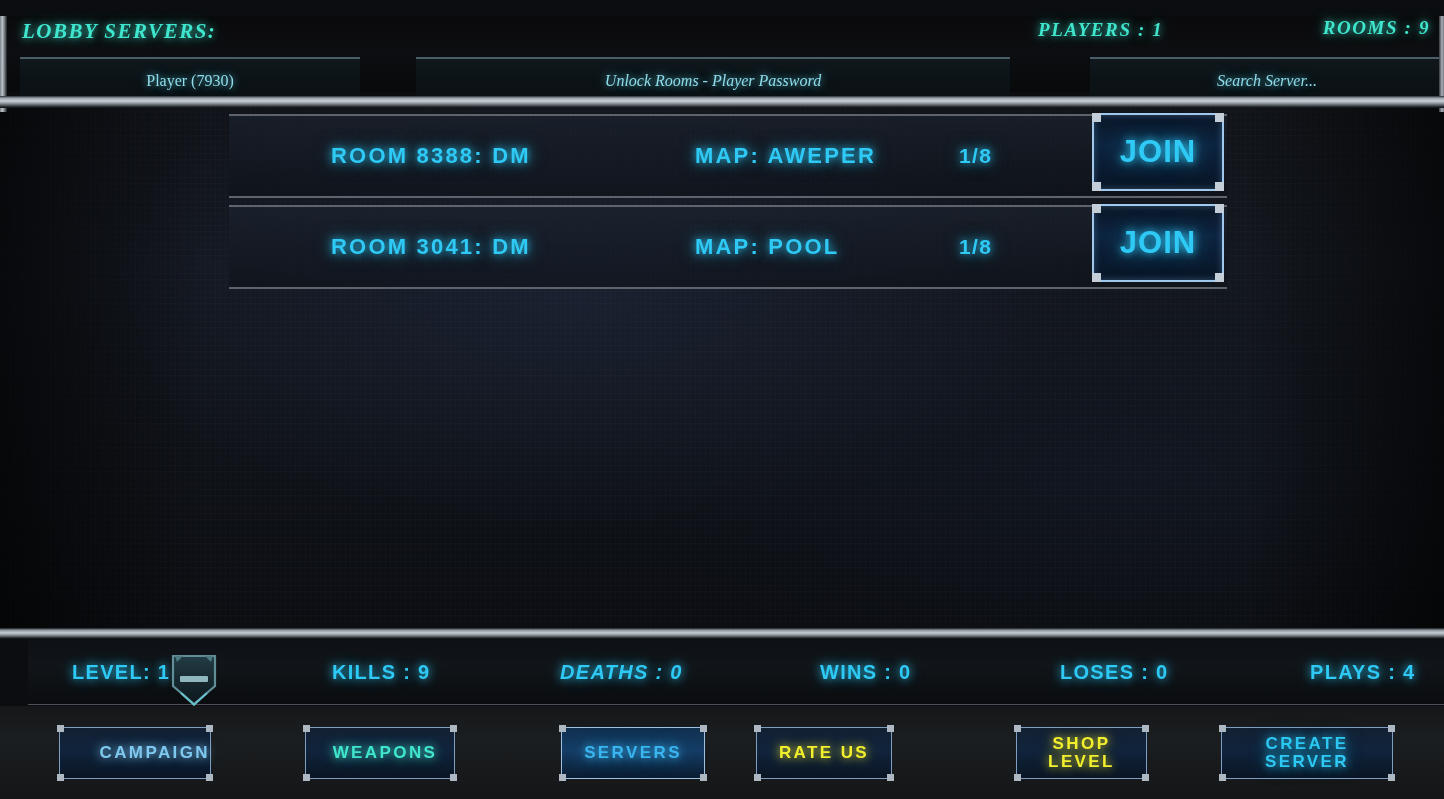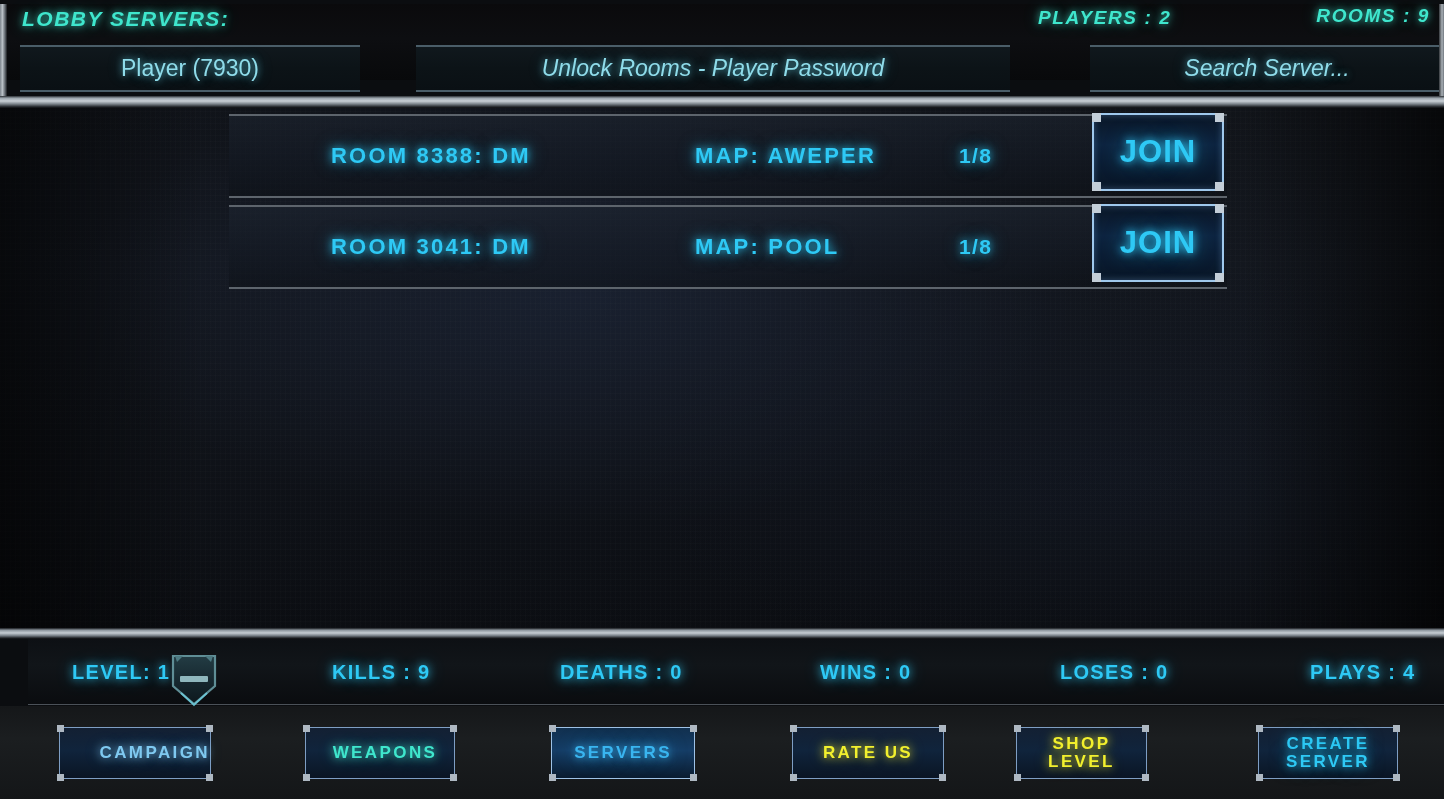--- a/index.html
+++ b/index.html
@@ -17,26 +17,27 @@
     position: relative;
     width: 1444px;
     height: 799px;
     background: #0b0d10;
     overflow: hidden;
   }
 
   
   .header {
     position: absolute;
-    left: 0; top: 4px;
+    left: 0; top: 16px;
     width: 1444px;
     height: 76px;
     background:
       linear-gradient(180deg, #0a0a0c 0%, #0d0e11 45%, #08090b 100%);
     z-index: 5;
+    font-family: Liberation Serif, serif;
   }
   
   .header::before {
     content: "";
     position: absolute;
     left: 0; top: 0;
     width: 7px; height: 96px;
     background: linear-gradient(90deg, #7c848c 0%, #b9c0c6 35%, #5b6168 75%, #1a1c1f 100%);
   }
   .header::after {
@@ -96,21 +97,21 @@
     height: 47px;
     background: linear-gradient(180deg, #10181d 0%, #0c1317 50%, #0a1014 100%);
     border-top: 2px solid #4a5d68;
     border-bottom: 2px solid #4a5d68;
     display: flex;
     align-items: center;
     justify-content: center;
     overflow: hidden;
   }
   .hfield span {
-    font-size: 23px;
+    font-size: 16px;
     color: #8fdcea;
     text-shadow: 0 0 7px rgba(110,220,240,0.7), 0 0 15px rgba(80,200,230,0.35);
     white-space: nowrap;
   }
   .hfield.italic span { font-style: italic; }
 
   #field-player   { left: 20px;  width: 340px; }
   #field-password { left: 416px; width: 594px; }
   #field-search   { left: 1090px; width: 354px; border-right: none; }
 
@@ -259,21 +260,21 @@
     transform: translateY(-50%);
     font-size: 20px;
     font-weight: bold;
     letter-spacing: 1.3px;
     color: #2ec9f5;
     text-shadow: 0 0 8px rgba(46,201,245,0.85), 0 0 17px rgba(46,201,245,0.45);
     white-space: nowrap;
   }
   #stat-level  { left: 44px; }
   #stat-kills  { left: 304px; }
-  #stat-deaths { left: 532px; }
+  #stat-deaths { left: 532px; font-style: italic; }
   #stat-wins   { left: 792px; }
   #stat-loses  { left: 1032px; }
   #stat-plays  { left: 1282px; }
 
   
   .level-badge {
     position: absolute;
     left: 167px; top: 652px;
     width: 54px; height: 56px;
     z-index: 7;
@@ -296,20 +297,21 @@
     display: flex;
     align-items: center;
     justify-content: center;
     text-align: center;
     cursor: pointer;
     line-height: 1.05;
   }
   .nav-button.active {
     background: linear-gradient(180deg, #11304f 0%, #153d66 45%, #0a1c30 100%);
     border-color: #9ec2e6;
+    margin-left: 10px;
   }
   .nav-button span {
     font-size: 17px;
     font-weight: bold;
     letter-spacing: 2.4px;
     white-space: pre-line;
   }
   
   .nav-button i {
     position: absolute;
@@ -317,41 +319,41 @@
     background: #aeb8c2;
   }
   .nav-button i.tl { left: -3px; top: -3px; }
   .nav-button i.tr { right: -3px; top: -3px; }
   .nav-button i.bl { left: -3px; bottom: -3px; }
   .nav-button i.br { right: -3px; bottom: -3px; }
 
   #nav-campaign      { left: 59px;   width: 152px; justify-content: flex-end; }
   #nav-weapons       { left: 305px;  width: 150px; }
   #nav-servers       { left: 551px;  width: 144px; }
-  #nav-rateus        { left: 792px;  width: 152px; }
+  #nav-rateus        { left: 756px;  width: 136px; }
   #nav-shoplevel     { left: 1016px; width: 131px; }
-  #nav-createserver  { left: 1258px; width: 140px; }
+  #nav-createserver  { left: 1221px; width: 172px; }
 
   .c-cyanlight { color: #7fc9f0; text-shadow: 0 0 8px rgba(127,201,240,0.85), 0 0 16px rgba(100,180,230,0.4); }
   .c-teal      { color: #3fe6cd; text-shadow: 0 0 8px rgba(63,230,205,0.85), 0 0 16px rgba(63,230,205,0.4); margin-left: 10px; }
   .c-blue      { color: #39b5f0; text-shadow: 0 0 9px rgba(57,181,240,0.95), 0 0 18px rgba(57,181,240,0.5); }
   .c-yellow    { color: #f2f02e; text-shadow: 0 0 8px rgba(242,240,46,0.85), 0 0 16px rgba(220,200,40,0.4); }
   .c-cyan      { color: #2ec9f5; text-shadow: 0 0 9px rgba(46,201,245,0.9), 0 0 18px rgba(46,201,245,0.5); }
 </style>
 </head>
 <body>
 
 <div id="app">
 
   <div class="header">
 
     <div class="header-titlebar">
       <div class="lobby-title">LOBBY SERVERS:</div>
 
-      <div class="players-count">PLAYERS : 2</div>
+      <div class="players-count">PLAYERS : 1</div>
 
       <div class="rooms-count">ROOMS : 9</div>
     </div>
 
     <div class="hfield" id="field-player">
       <span>Player (7930)</span>
     </div>
 
     <div class="hfield italic" id="field-password">
       <span>Unlock Rooms - Player Password</span>

